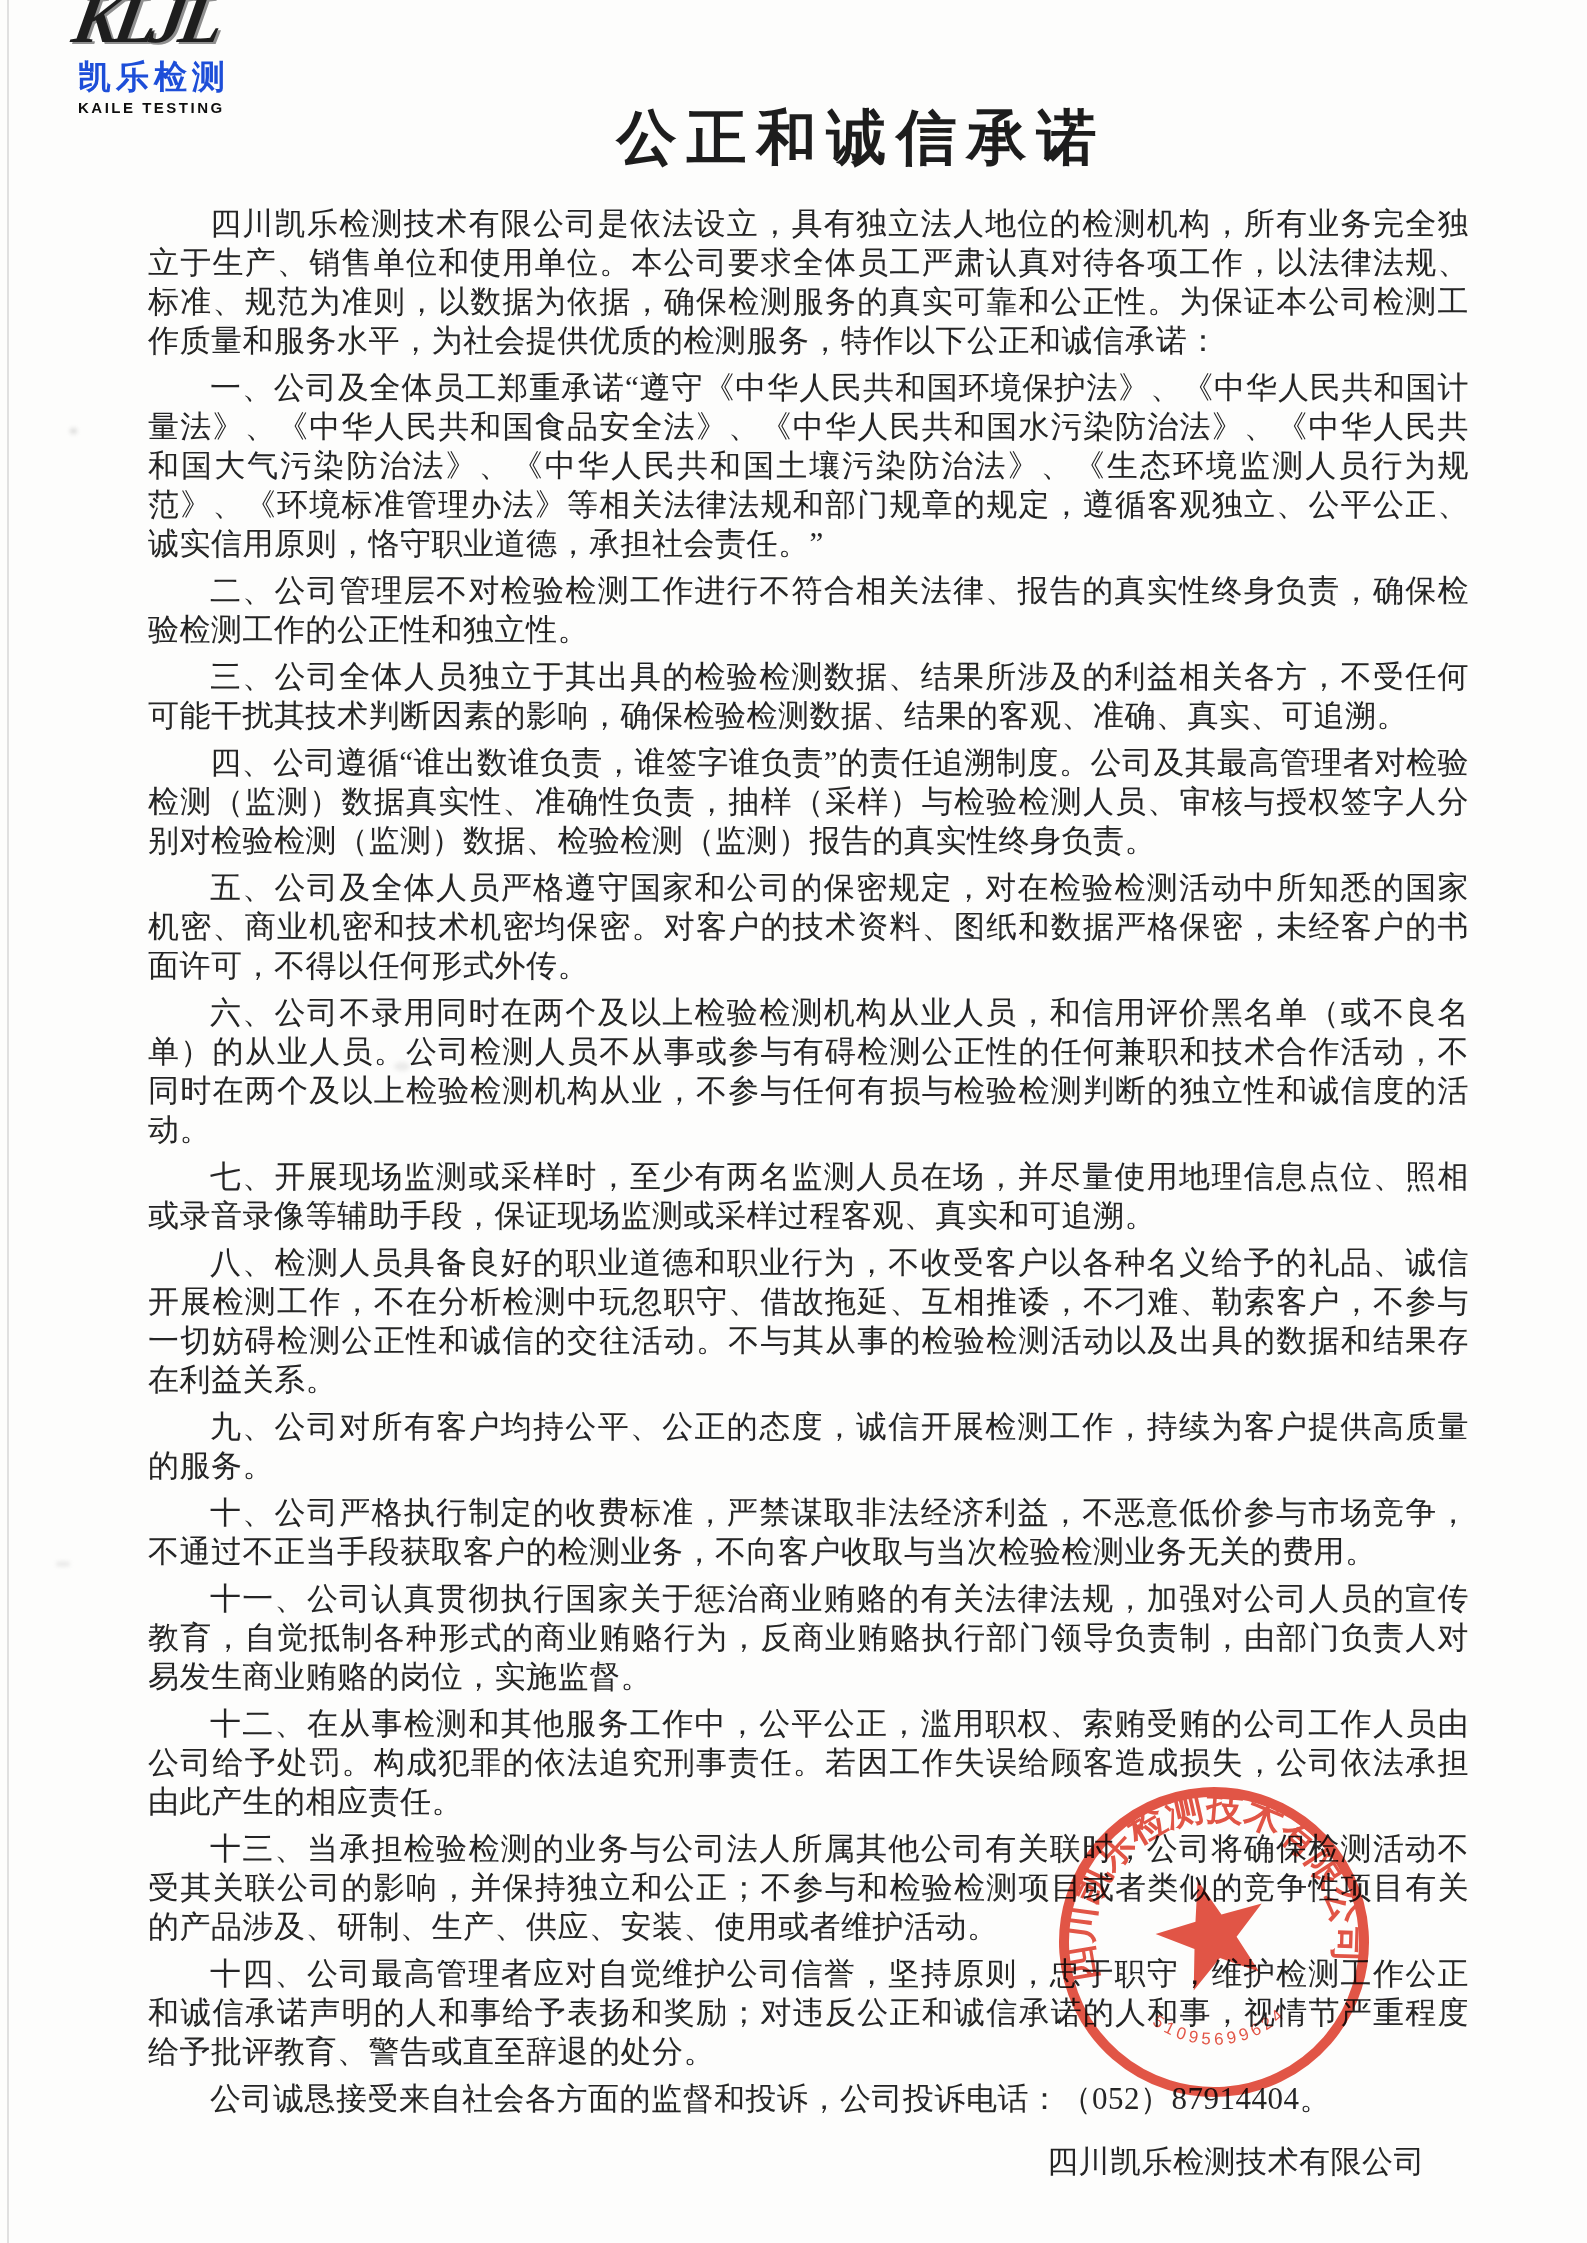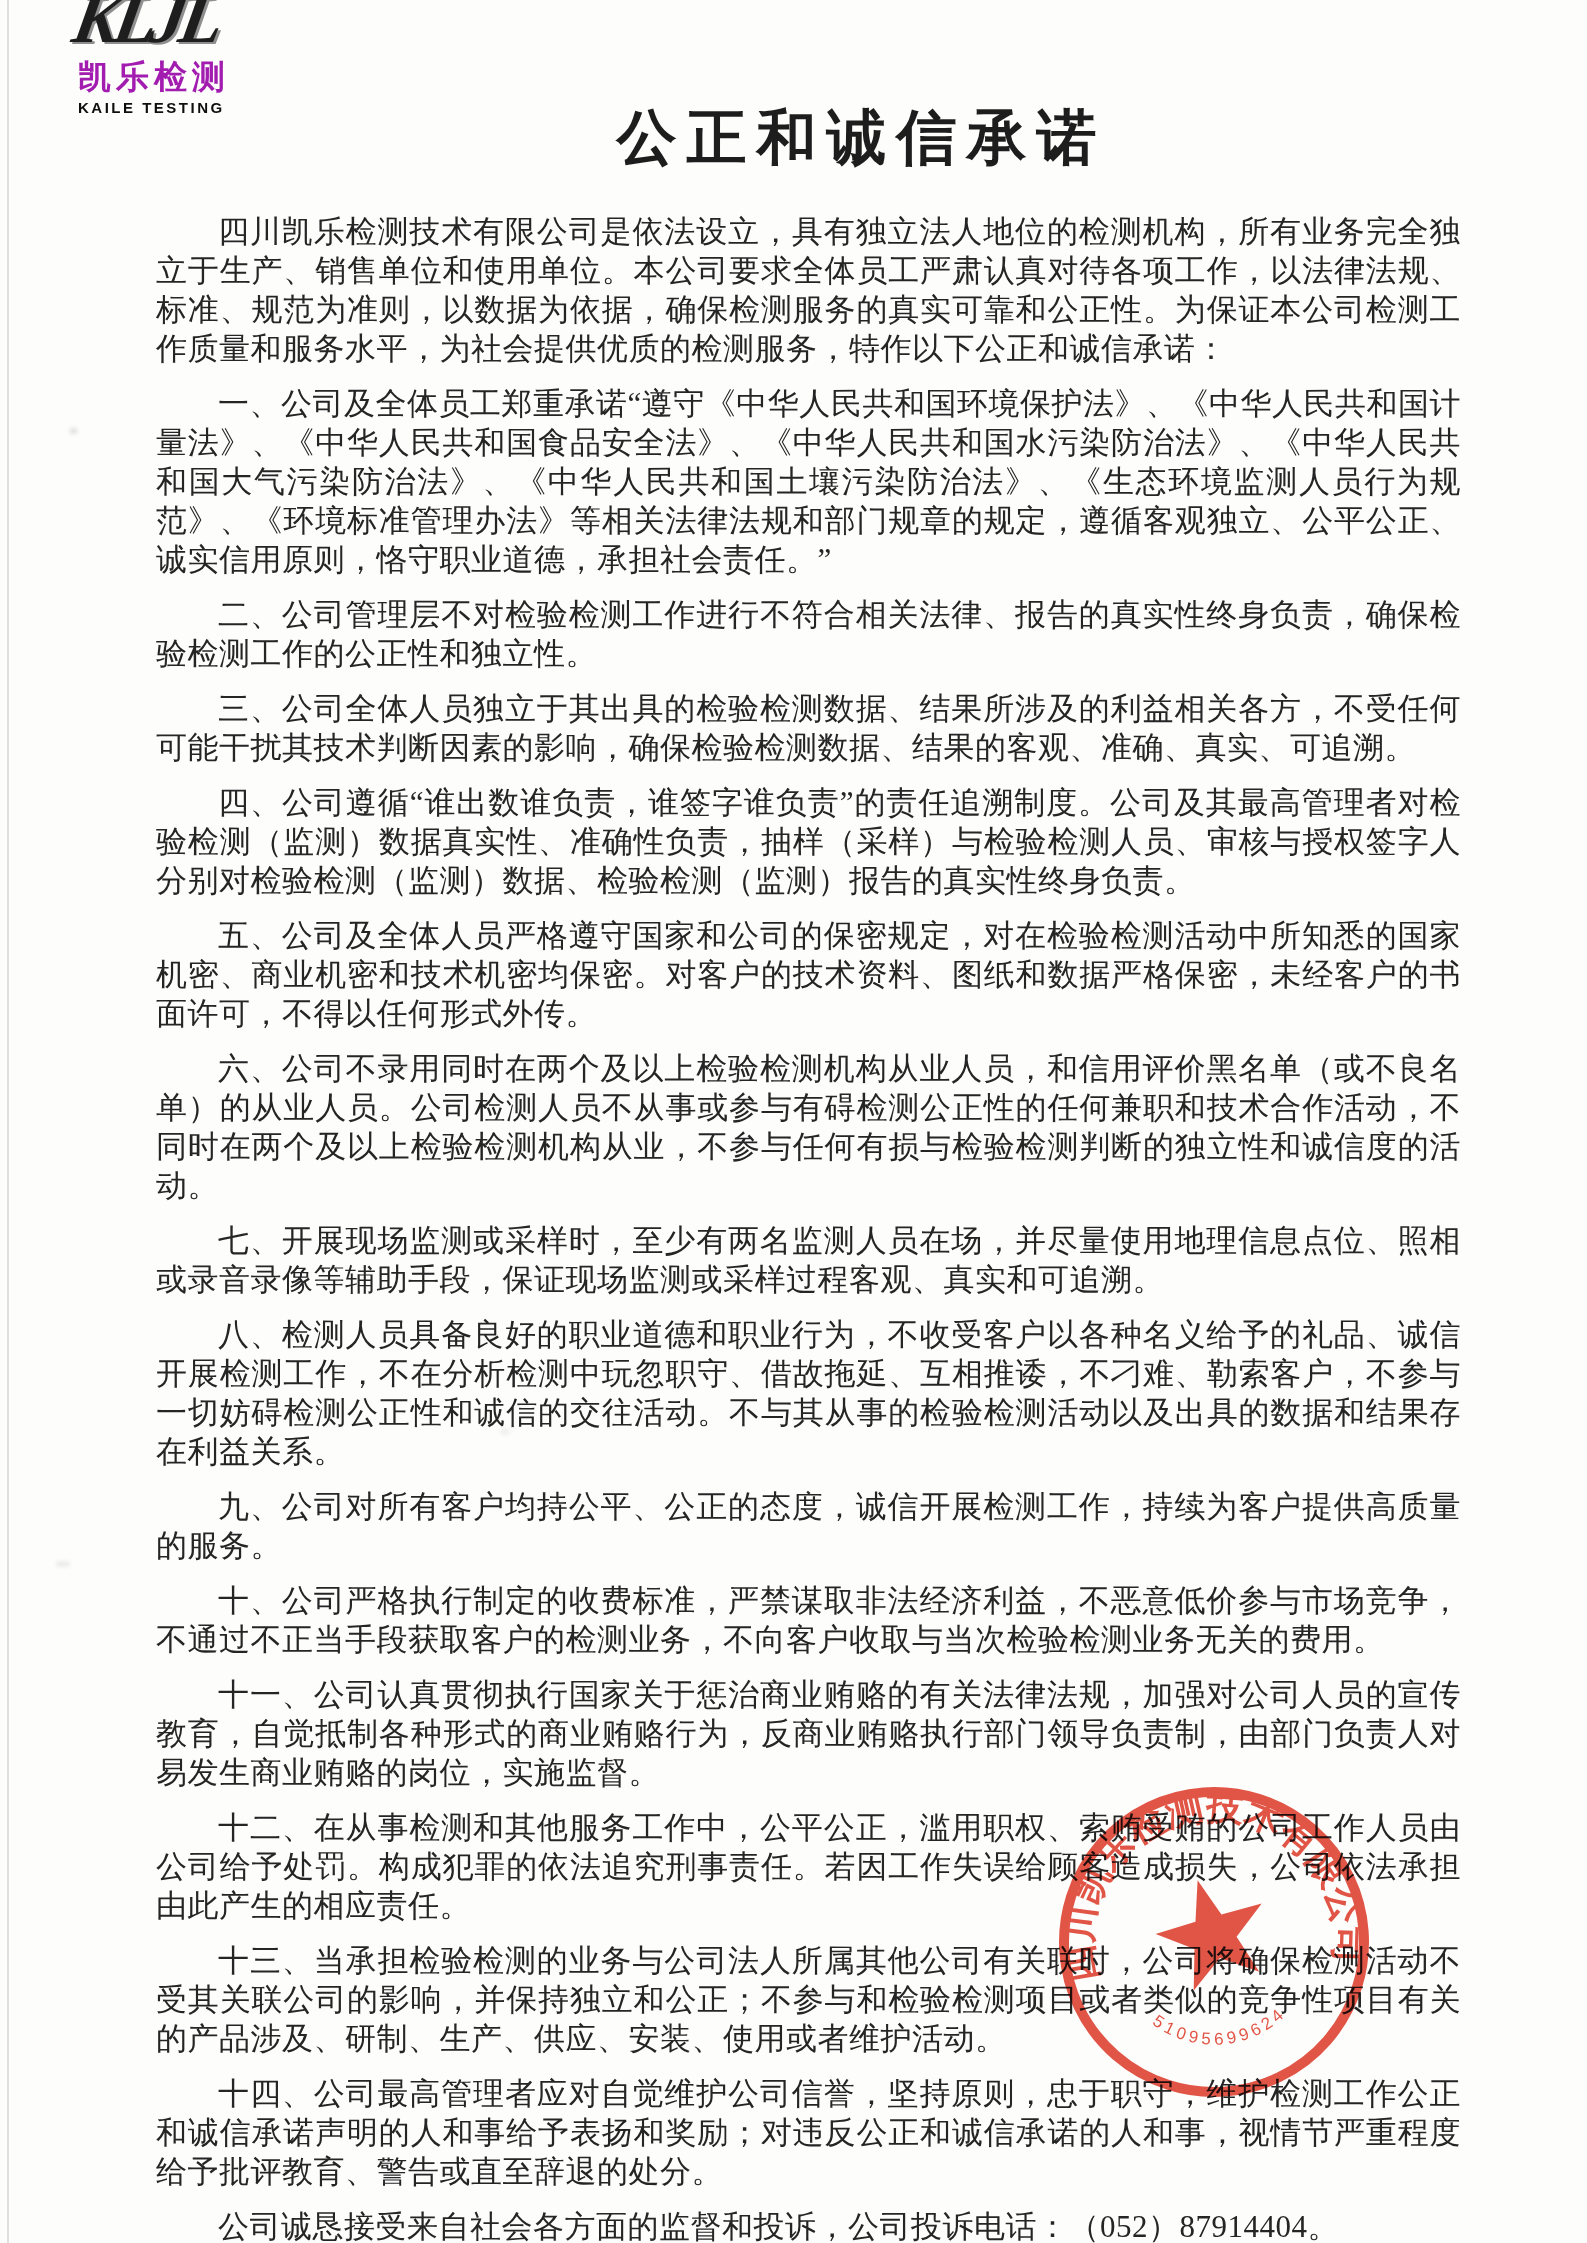--- a/index.html
+++ b/index.html
@@ -29,21 +29,21 @@
     font-style:italic; font-weight:900;
     font-size:70px; letter-spacing:-6px;
     transform:skewX(-10deg);
     color:#1e1e1e;
     text-shadow:3px 2px 0 #8f8f8f;
     margin-left:12px;
   }
   .logo-cn {
     margin-top:6px;
     font-family:"Liberation Sans","DejaVu Sans",sans-serif;
-    font-weight:bold; font-size:33px; letter-spacing:5px; color:#a21caf;
+    font-weight:bold; font-size:33px; letter-spacing:5px; color:#1d4ed8;
     margin-left:16px;
   }
   .logo-en {
     margin-top:7px;
     font-family:"Liberation Sans","DejaVu Sans",sans-serif;
     font-weight:bold; font-size:15px; letter-spacing:2.5px; color:#0e0e0e;
     margin-left:16px;
   }
 
   
@@ -55,21 +55,21 @@
     color:#1d1d1d;
   }
 
   
   .content {
     position:absolute; left:140px; top:196px; width:1337px;
     font-size:31px; line-height:39px;
     text-align:justify; text-justify:inter-character;
     letter-spacing:0.5px;
   }
-  .content p { margin:16px; text-indent:2em; }
+  .content p { margin:8px; text-indent:2em; }
   .signature {
     margin-top:24px;
     text-align:right; padding-right:52px;
     font-size:31px;
   }
 
   
   .seal {
     position:absolute; left:1034px; top:1762px;
     width:360px; height:360px;

